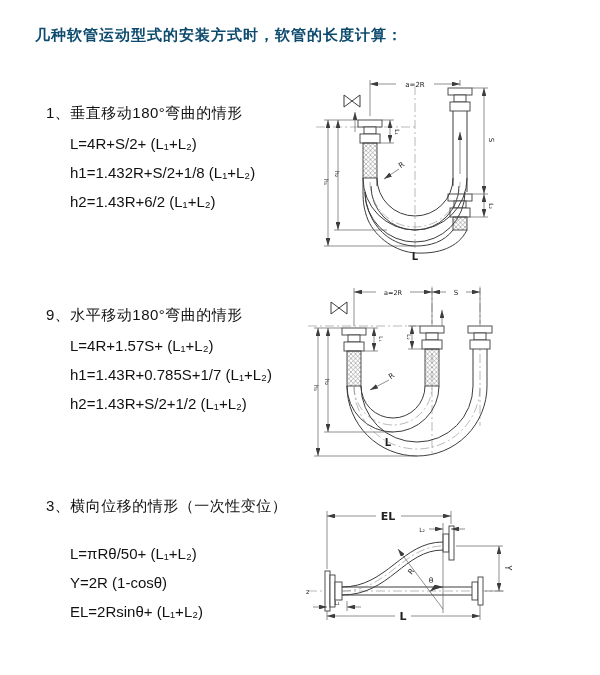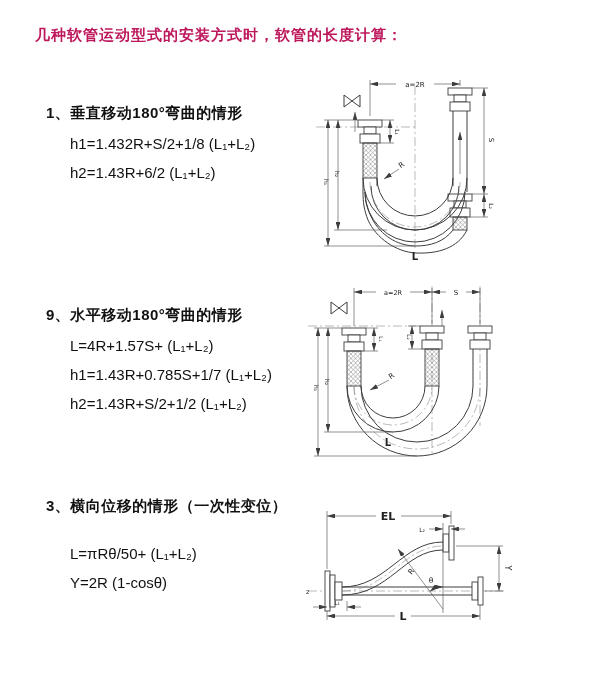--- a/index.html
+++ b/index.html
@@ -2,24 +2,24 @@
 <html><head>
 <meta charset="utf-8">
 <style>
   html,body{margin:0;padding:0;background:#e8e8e8;}
   .page{
     position:relative;width:600px;height:675px;background:#ffffff;
     font-family:"Liberation Sans","DejaVu Sans",sans-serif;color:#1a1a1a;overflow:hidden;
   }
   .title{
     position:absolute;left:35px;top:26px;font-size:15px;font-weight:bold;
-    letter-spacing:1px;color:#be185d;
+    letter-spacing:1px;color:#0c4a6e;
   }
   .section-head{
-    position:absolute;font-size:15px;font-weight:bold;color:#111;letter-spacing:.5px;
+    position:absolute;font-size:15px;font-weight:normal;color:#111;letter-spacing:.5px;
   }
   .formulas{
     position:absolute;font-size:15px;color:#111;
   }
   .formulas div{height:29px;line-height:29px;white-space:pre;}
   svg{position:absolute;overflow:visible;}
   svg text{font-family:"DejaVu Sans","Liberation Sans",sans-serif;fill:#222;stroke:none;}
   .draw{stroke:#3d3d3d;fill:none;stroke-width:1;}
   .fit{stroke:#3d3d3d;fill:#ffffff;stroke-width:.9;}
   .hose{stroke:#3d3d3d;stroke-width:.9;}
@@ -28,20 +28,21 @@
 </style>
 </head>
 <body>
 
 <div class="page">
 
   <div class="title">几种软管运动型式的安装方式时，软管的长度计算：</div>
 
   <div class="section-head" style="left:46px;top:104px;">1、垂直移动180°弯曲的情形</div>
   <div class="formulas" style="left:70px;top:129px;">
+    <div>L=4R+S/2+ (L₁+L₂)</div>
     <div>h1=1.432R+S/2+1/8 (L₁+L₂)</div>
     <div>h2=1.43R+6/2 (L₁+L₂)</div>
   </div>
 
   <svg style="left:312px;top:74px;" width="275" height="188" viewBox="0 0 275 188">
     <defs>
       <pattern id="xh" width="4.5" height="4.5" patternUnits="userSpaceOnUse">
         <path d="M0,4.5 L4.5,0 M0,0 L4.5,4.5" stroke="#6a6a6a" stroke-width="0.45"></path>
       </pattern>
       <marker id="arr" viewBox="0 0 10 6" refX="10" refY="3" markerWidth="8" markerHeight="4.8" markerUnits="userSpaceOnUse" orient="auto-start-reverse">
@@ -233,20 +234,21 @@
       <text x="87" y="96" font-size="7.5" text-anchor="middle" transform="rotate(-35 87 96)">R</text>
     </g>
 
     <text x="82" y="164" font-size="10" font-weight="bold" text-anchor="middle">L</text>
   </svg>
 
   <div class="section-head" style="left:46px;top:497px;">3、横向位移的情形（一次性变位）</div>
   <div class="formulas" style="left:70px;top:539px;">
     <div>L=πRθ/50+ (L₁+L₂)</div>
     <div>Y=2R (1-cosθ)</div>
+    <div>EL=2Rsinθ+ (L₁+L₂)</div>
   </div>
 
   <svg style="left:302px;top:503px;" width="295" height="165" viewBox="0 0 295 165">
 
     <line class="cl" x1="6" y1="88" x2="202" y2="88"></line>
     <text x="4" y="91" font-size="6.5">z</text>
 
     <g>
       <rect class="fit" x="23" y="68" width="5" height="40"></rect>
       <rect class="fit" x="28" y="72" width="5" height="32"></rect>

